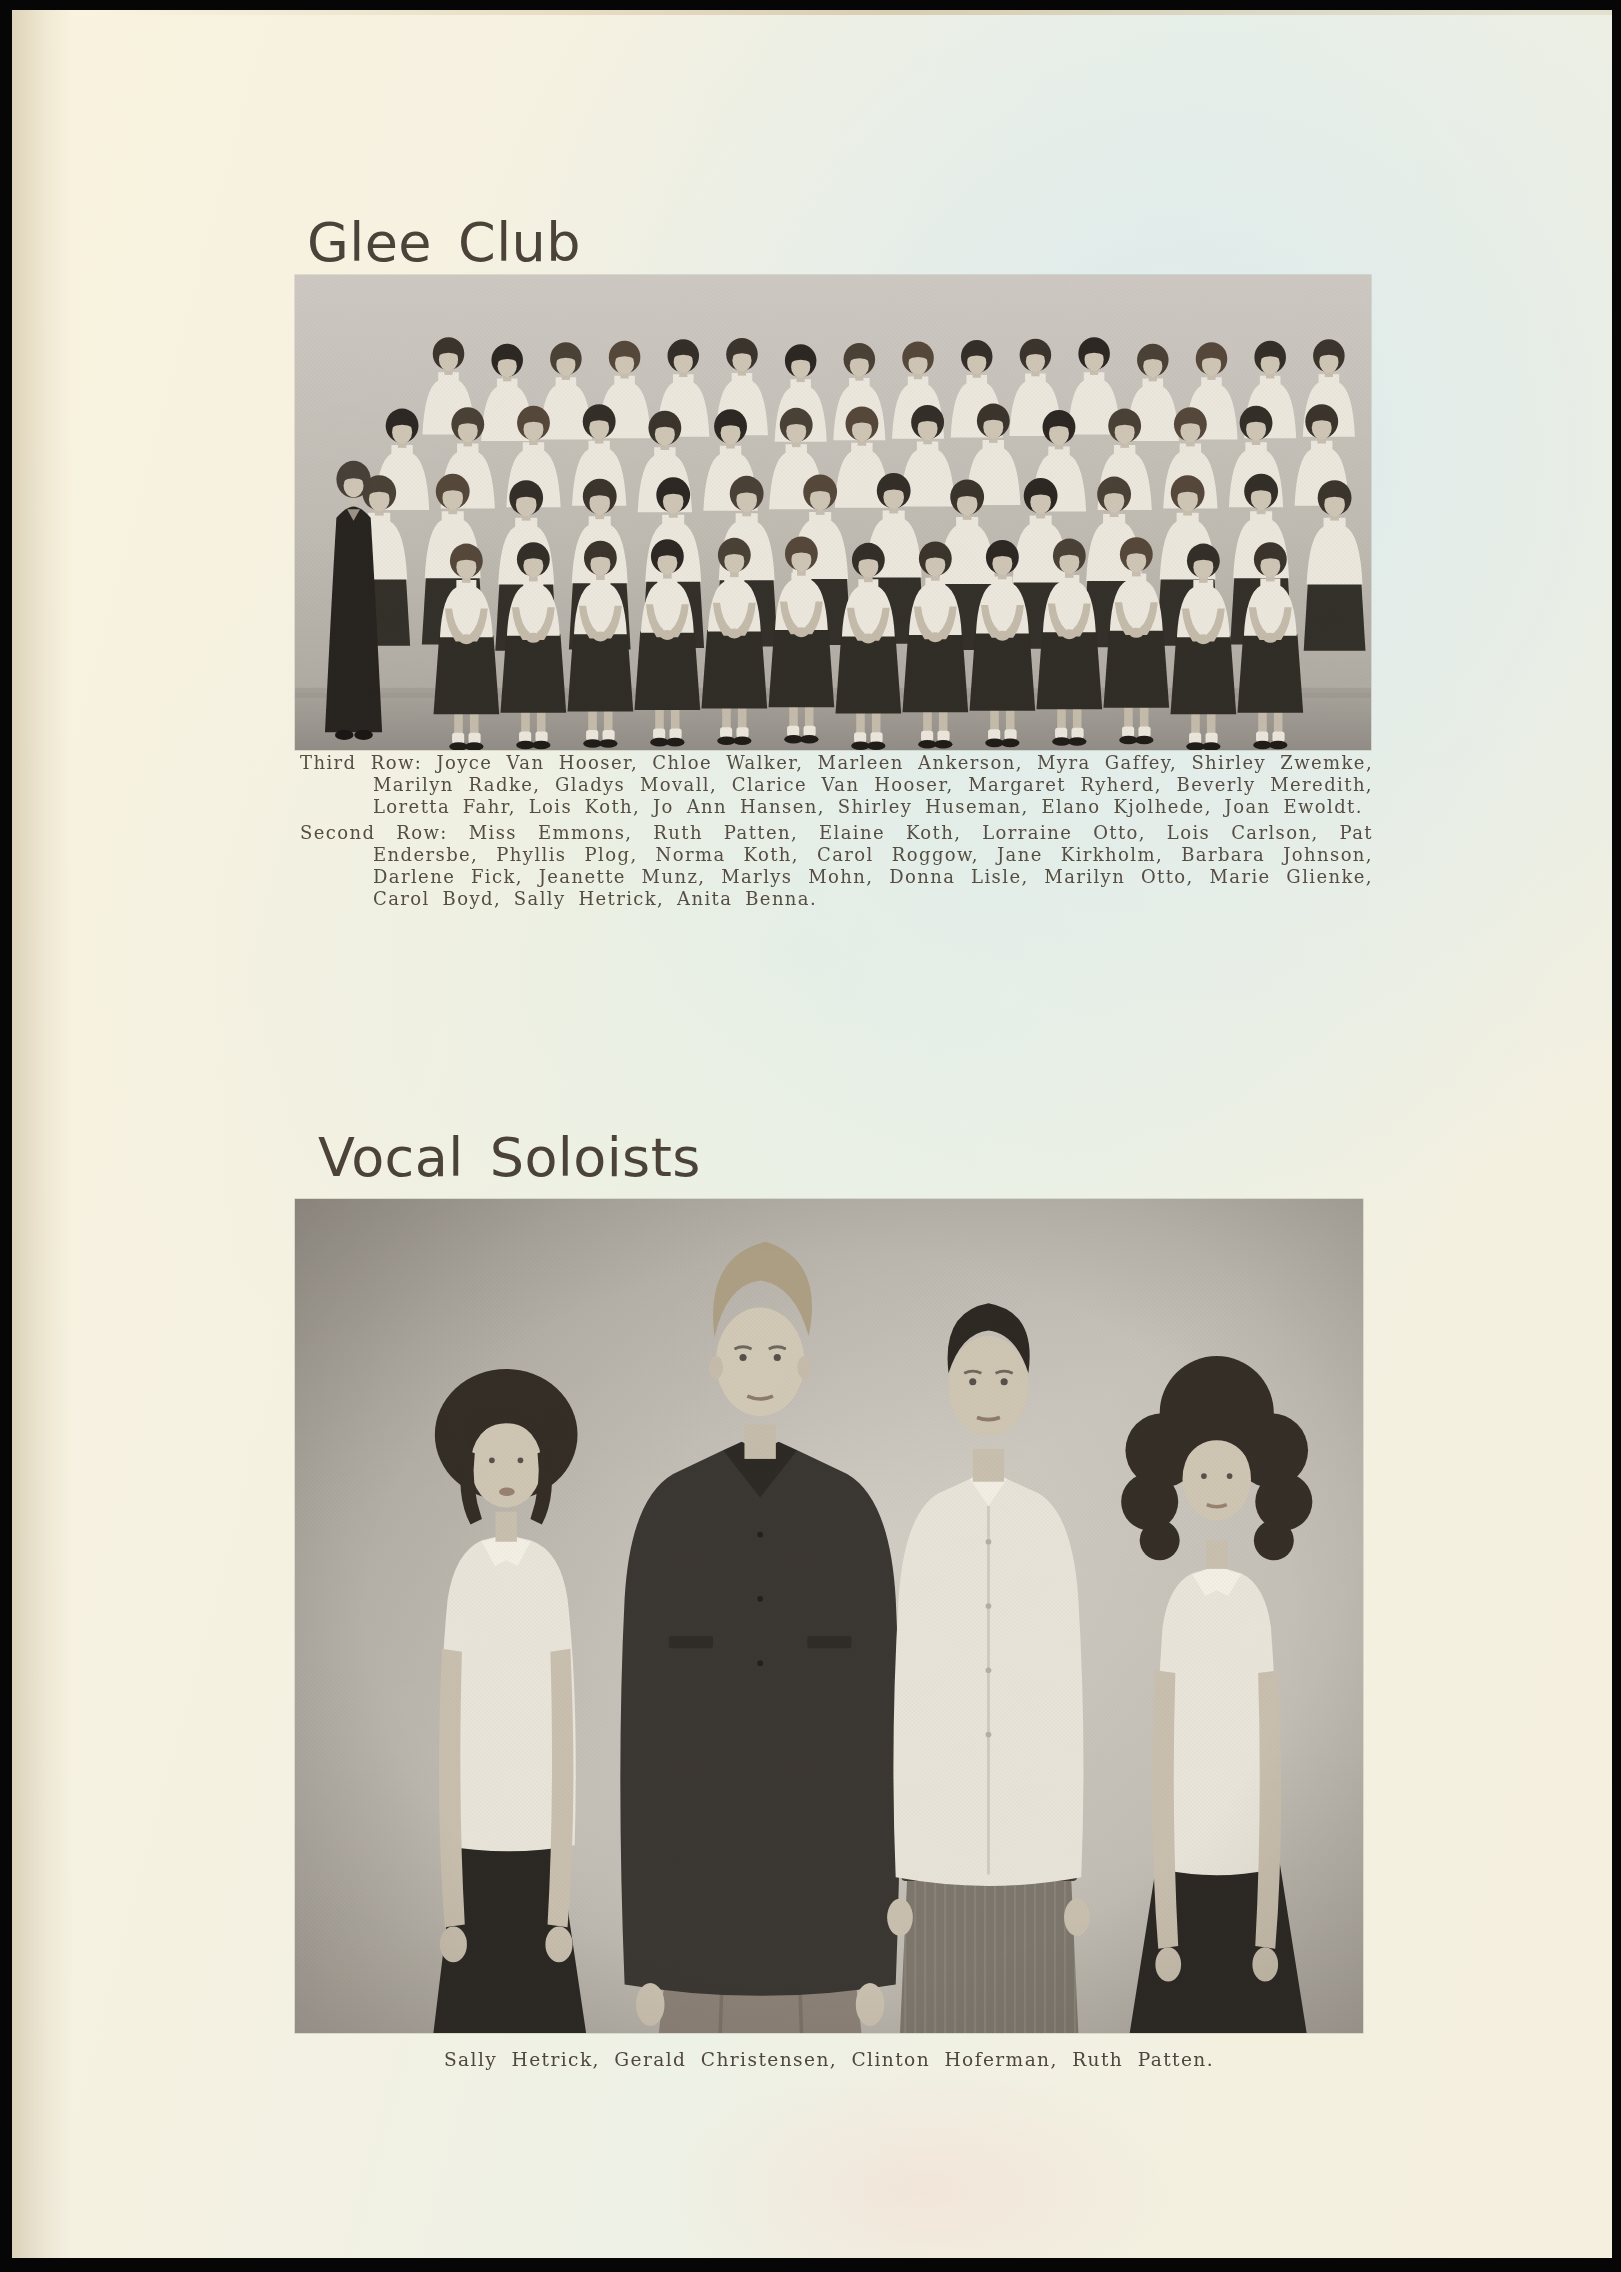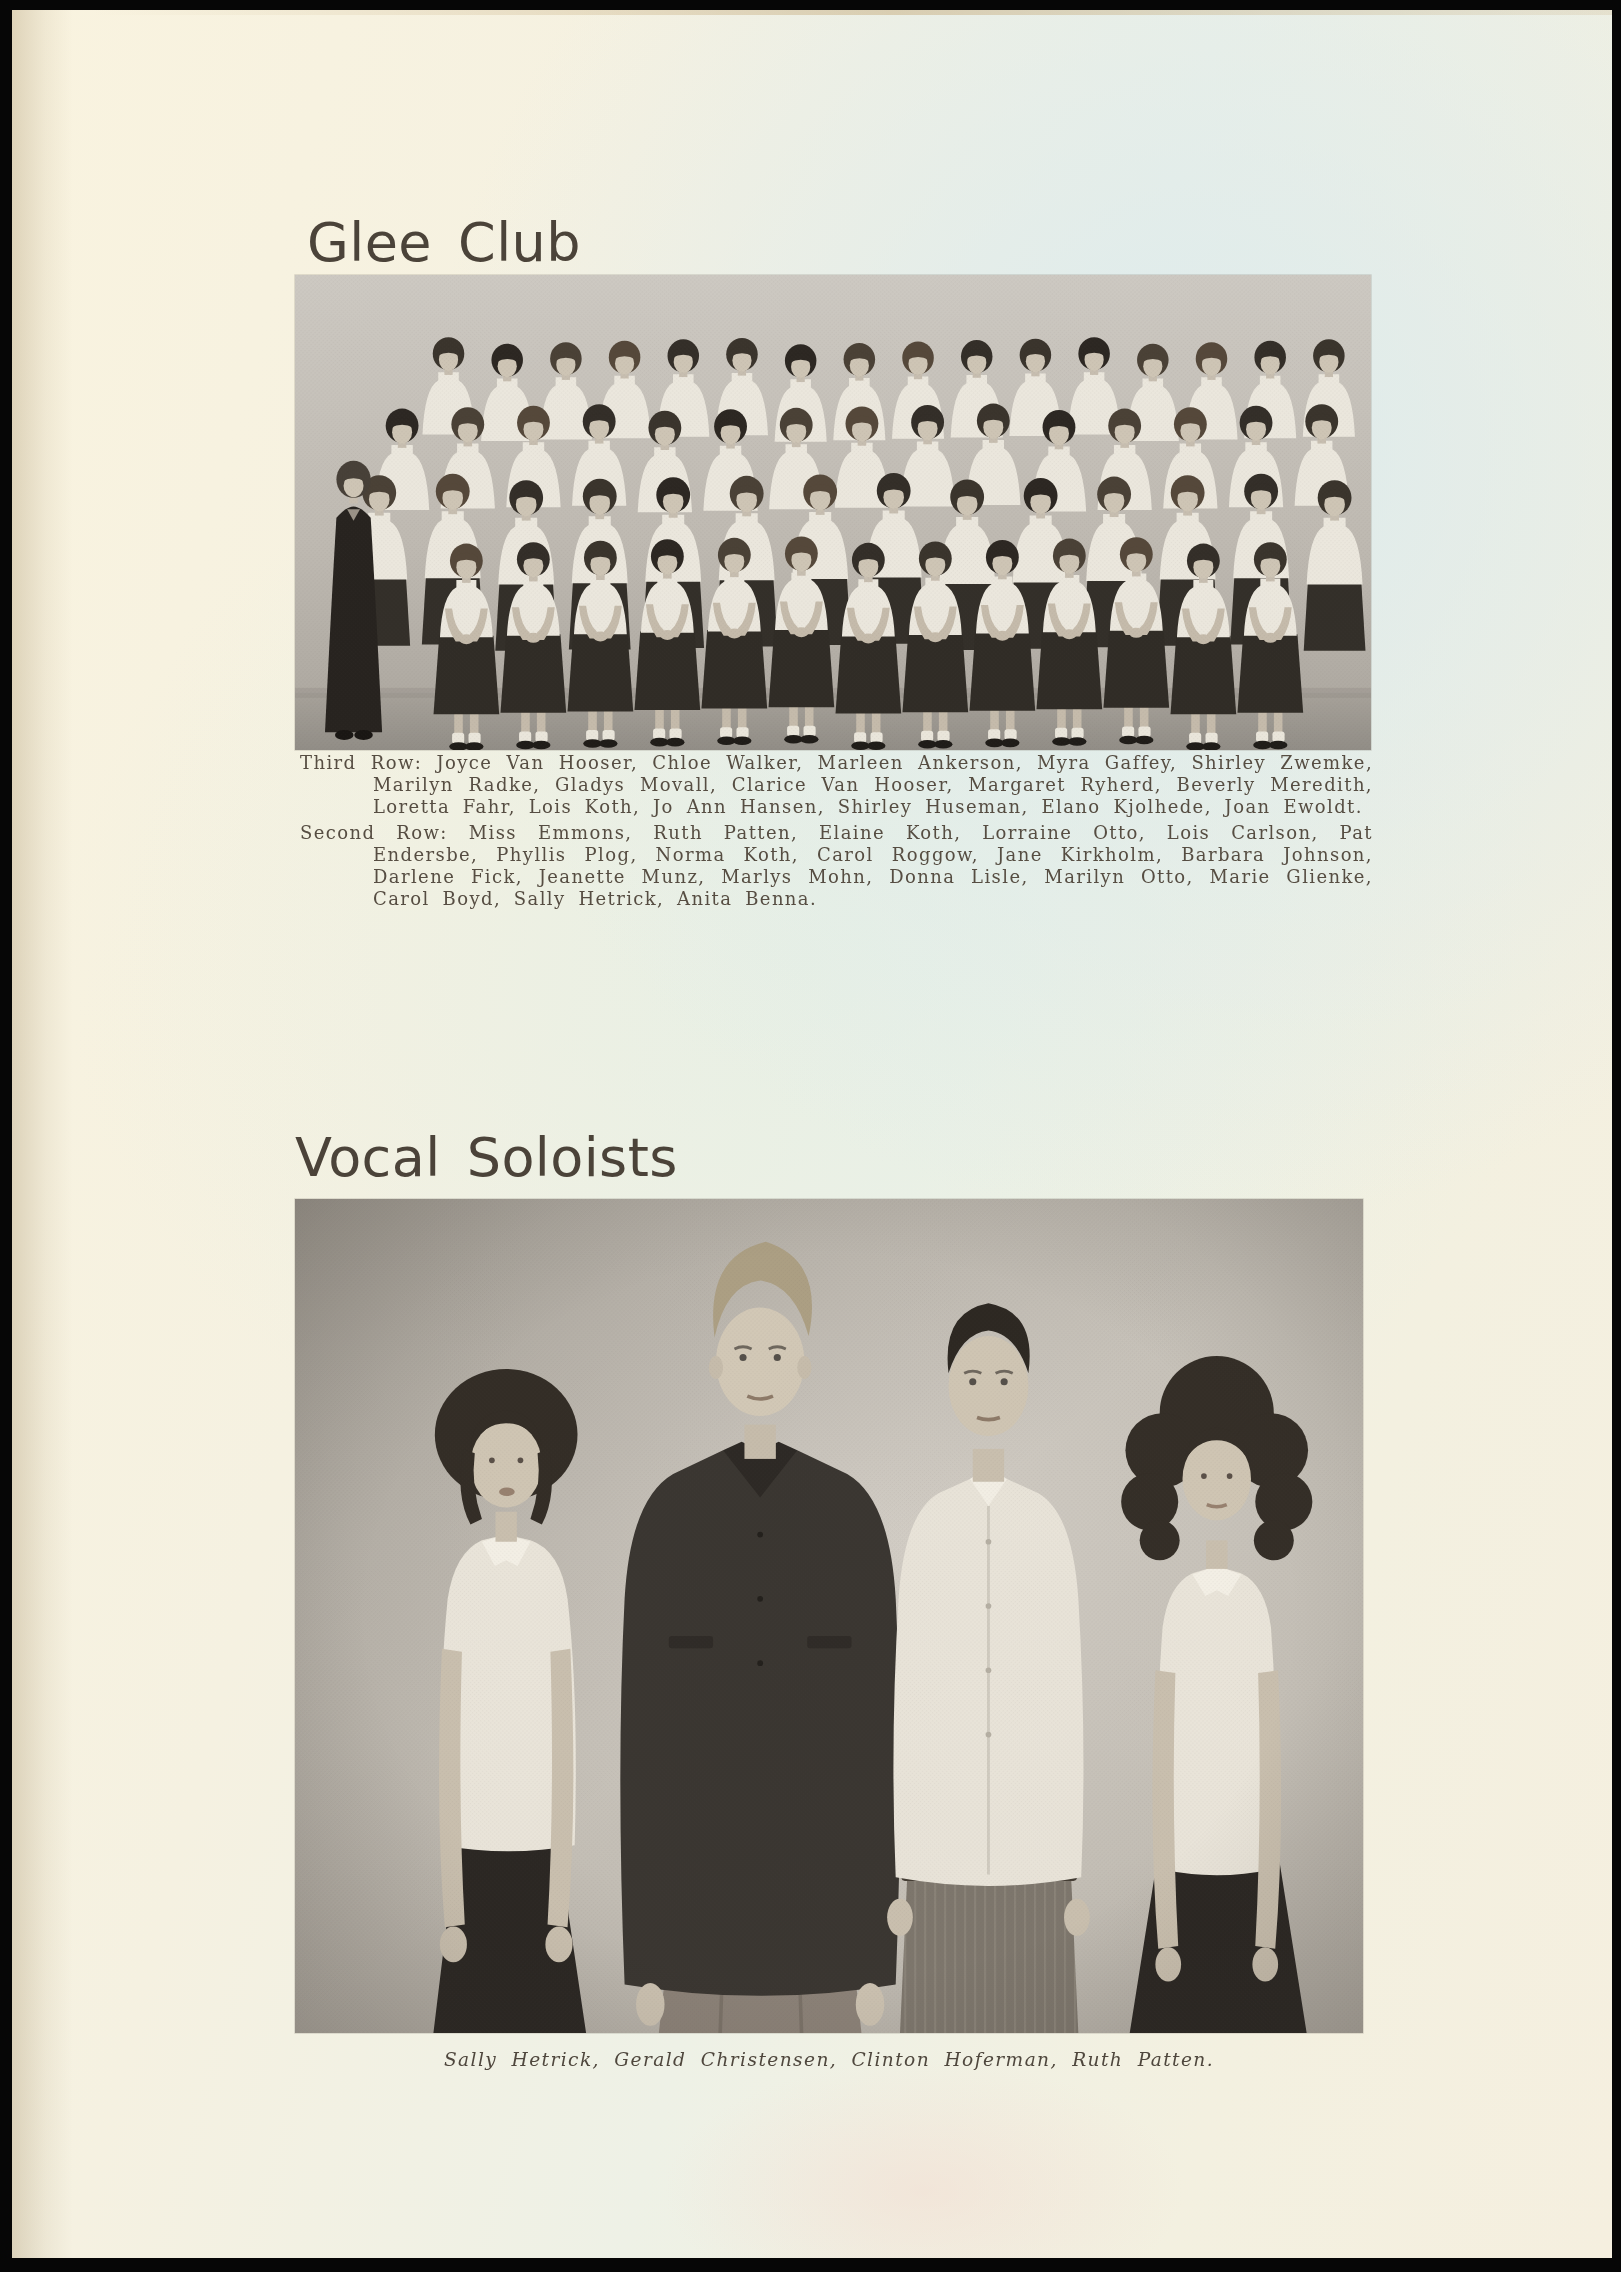--- a/index.html
+++ b/index.html
@@ -24,39 +24,39 @@
     content:'';position:absolute;left:0;top:0;bottom:0;width:61px;
     background:linear-gradient(90deg, rgba(160,138,98,0.30), rgba(160,138,98,0.10) 55%, rgba(160,138,98,0) 100%);
   }
   .title{
     position:absolute;margin:8px;
     font-family:"DejaVu Sans",sans-serif;font-weight:400;
     font-size:54px;line-height:1;color:#4b4339;
     letter-spacing:0.4px;word-spacing:8.6px;
   }
   #title-glee{left:287px;top:198px;}
-  #title-vocal{left:275px;top:1113px;}
+  #title-vocal{left:298px;top:1113px;}
   .photo{
     position:absolute;margin:0;background:#c6c1b9;
     box-shadow:0 0 0 0.7px rgba(115,110,100,0.25);
   }
   #photo-glee{left:283px;top:265px;width:1076px;height:475px;}
   #photo-vocal{left:283px;top:1189px;width:1068px;height:834px;}
   .photo svg{display:block;width:100%;height:100%;}
   .caption-block{
     position:absolute;left:288px;top:742px;width:1073px;
     color:#564d42;font-size:18px;line-height:22px;
     letter-spacing:1.4px;word-spacing:5.7px;text-align:justify;
   }
   .cap-row{margin:0 0 4.3px 0;padding-left:73px;text-indent:-73px;}
   .cap-label{white-space:nowrap;}
   #caption-vocal{
     position:absolute;left:283px;top:2038px;width:1068px;margin:0;
     text-align:center;color:#4f473d;
-    font-size:18.6px;line-height:23px;letter-spacing:1.4px;word-spacing:7.1px;font-style:italic;
+    font-size:18.6px;line-height:23px;letter-spacing:1.4px;word-spacing:7.1px;
   }
 </style>
 </head>
 <body>
 
 <div class="page">
 
   <section>
     <h1 class="title" id="title-glee">Glee Club</h1>
 

